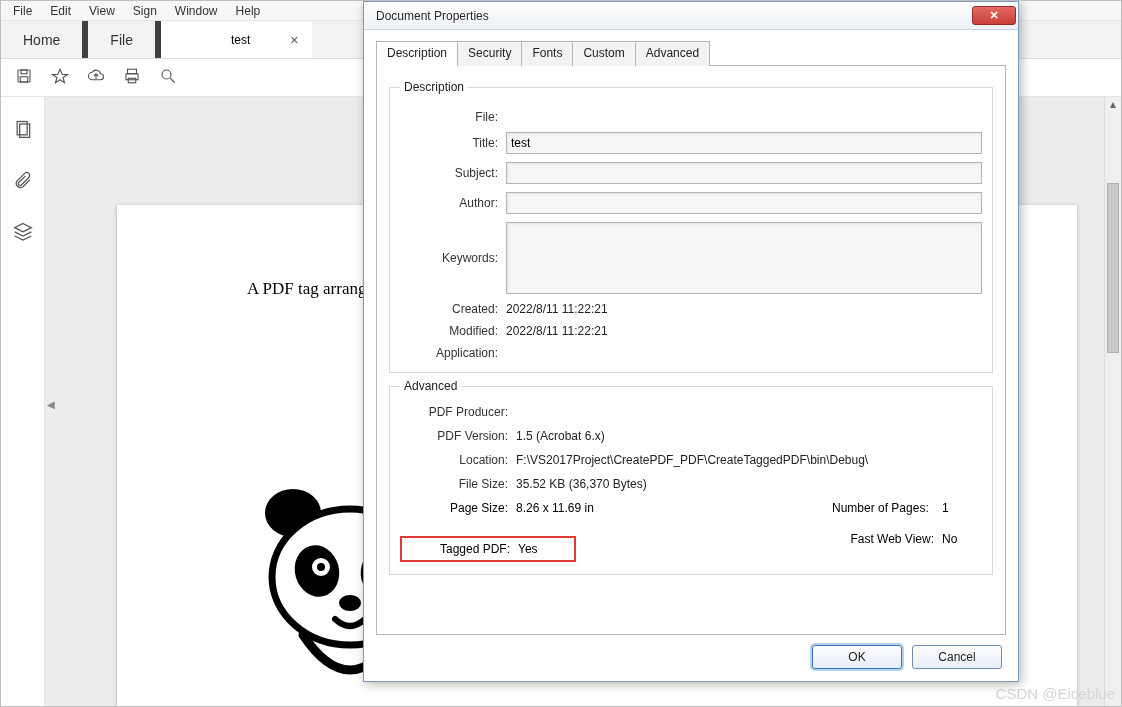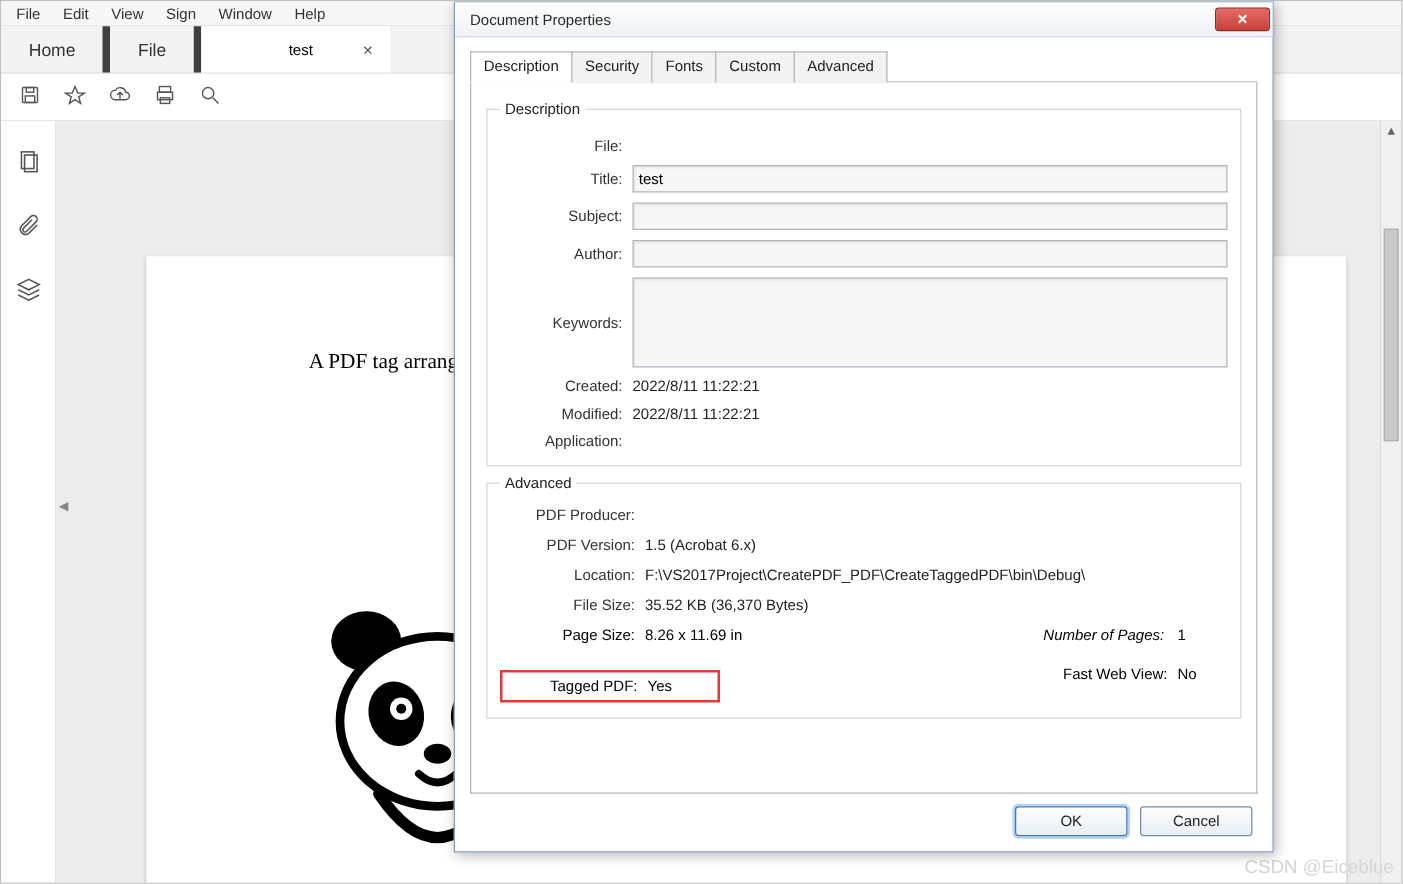--- a/index.html
+++ b/index.html
@@ -42,21 +42,21 @@
   .row { display:flex; align-items:center; margin-top:8px; }
   .row .lbl { width:106px; text-align:right; padding-right:8px; color:#333; }
   .row .val { flex:1; color:#222; }
   .row input, .row textarea { flex:1; border:1px solid #aeb6bf; background:#f6f6f6; padding:3px 4px; font-size:12px; resize:none; box-shadow:inset 1px 1px 2px rgba(0,0,0,0.08);}
   .row textarea { height:72px; }
   .adv-grid { display:grid; grid-template-columns:116px 1fr; row-gap:10px; margin-top:4px;}
   .adv-grid .albl { text-align:right; padding-right:8px; color:#333; }
   .adv-grid .aval { color:#222; }
   .adv-dual { display:grid; grid-template-columns:116px 140px 1fr 110px 40px; align-items:center; margin-top:10px;}
   .adv-dual .albl { text-align:right; padding-right:8px; }
-  .adv-dual .albl2 { text-align:center; padding-right:8px;font-style:italic; }
+  .adv-dual .albl2 { text-align:left; padding-right:8px; }
   .highlight-box { border:2px solid #e53935; display:grid; grid-template-columns:116px 60px; padding:4px 6px 4px 0; margin-top:21px; width:176px;}
   .highlight-box .albl { text-align:right; padding-right:8px;}
   .dlg-buttons { display:flex; justify-content:flex-end; gap:10px; padding:10px 4px 0 0; }
   .btn { width:90px; height:24px; border:1px solid #6d8bb3; background:linear-gradient(#fdfdfd,#e7eef7); border-radius:3px; color:#222; }
   .btn.primary { border-color:#3e74b5; box-shadow:0 0 0 2px rgba(126,180,234,0.6);}
 </style>
 </head>
 <body>
 
 <div class="menubar">

